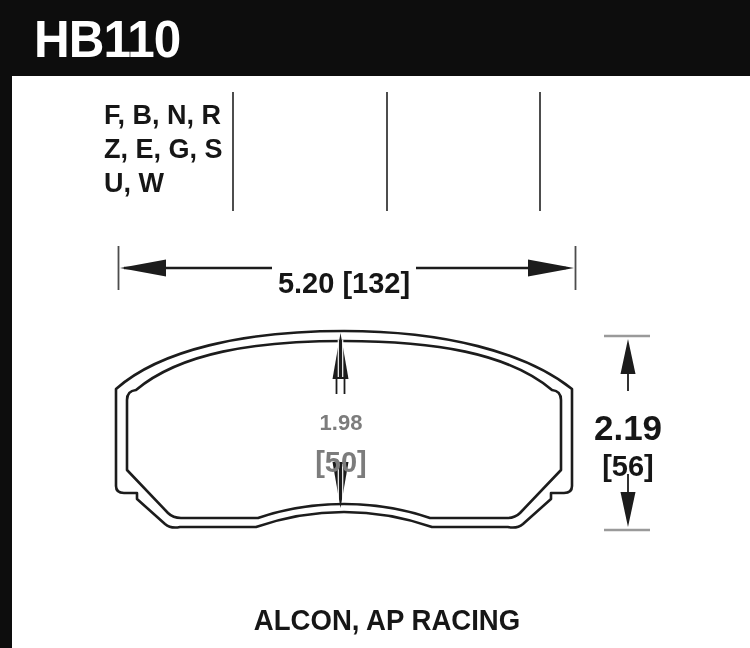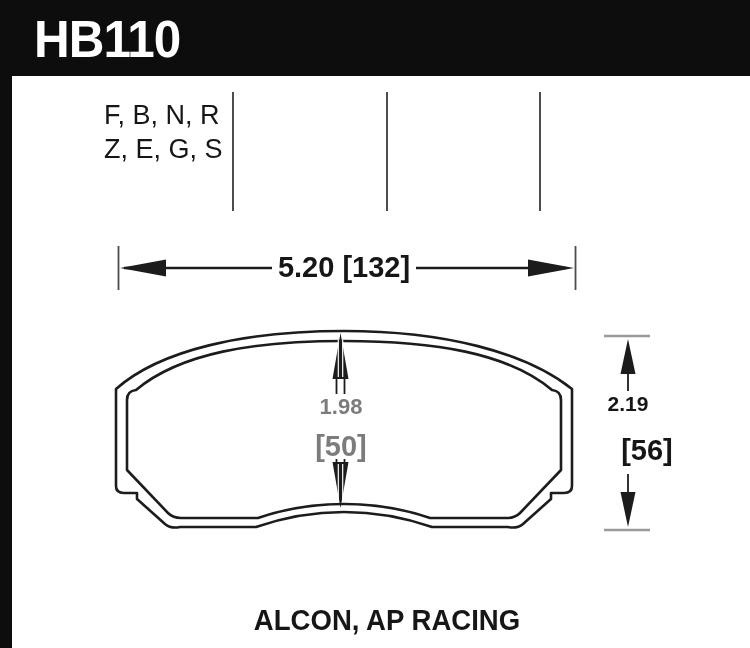--- a/index.html
+++ b/index.html
@@ -9,33 +9,33 @@
   }
   .frame-left{position:absolute;left:0;top:0;width:12px;height:648px;background:#0d0d0d;}
   .header-bar{position:absolute;left:0;top:0;width:750px;height:76px;background:#0d0d0d;}
   .part-number{
     position:absolute;left:34px;top:9px;color:#ffffff;font-size:52px;font-weight:bold;
     letter-spacing:-1px;transform:scaleX(.95);transform-origin:left top;white-space:nowrap;
   }
   .divider{position:absolute;top:92px;height:119px;width:2px;background:#4d4d4d;}
   .div-1{left:232px;} .div-2{left:386px;} .div-3{left:539px;}
   .compounds{
-    position:absolute;left:104px;top:98px;font-size:27px;font-weight:normal;color:#161616;
+    position:absolute;left:104px;top:98px;font-size:27px;font-weight:bold;color:#161616;
     line-height:34px;white-space:nowrap;letter-spacing:0px;
   }
   .thicknesses{
     position:absolute;left:545px;top:98px;font-size:27px;font-weight:bold;color:#161616;
     line-height:35px;white-space:nowrap;
   }
-  .dim-text{position:absolute;font-weight:bold;text-align:center;white-space:nowrap;}
+  .dim-text{position:absolute;font-weight:bold;text-align:center;white-space:nowrap;margin-top:16px;}
   .width-label{left:264px;top:251px;width:160px;font-size:29px;color:#161616;}
   .padh-1{left:291px;top:394px;width:100px;font-size:22px;color:#7c7c7c;}
   .padh-2{left:291px;top:430px;width:100px;font-size:29px;color:#7c7c7c;}
-  .ovh-1{left:578px;top:392px;width:100px;font-size:21px;color:#161616;}
-  .ovh-2{left:597px;top:434px;width:100px;font-size:29px;color:#161616;}
+  .ovh-1{left:578px;top:392px;width:100px;font-size:35px;color:#161616;}
+  .ovh-2{left:578px;top:434px;width:100px;font-size:29px;color:#161616;}
   .footer-apps{
     position:absolute;left:187px;top:604px;width:400px;text-align:center;
     font-size:29px;font-weight:bold;color:#161616;transform:scaleX(.95);
     transform-origin:center top;white-space:nowrap;
   }
   svg.drawing{position:absolute;left:0;top:0;pointer-events:none;}
 </style>
 </head>
 <body>
 
@@ -45,20 +45,21 @@
   <div class="header-bar"></div>
   <div class="part-number">HB110</div>
 
   <div class="divider div-1"></div>
   <div class="divider div-2"></div>
   <div class="divider div-3"></div>
 
   <div class="compounds">
     <div>F, B, N, R</div>
     <div>Z, E, G, S</div>
+    <div>U, W</div>
   </div>
 
   <div class="thicknesses">
   </div>
 
   <svg class="drawing" width="750" height="648" viewBox="0 0 750 648">
 
     <g>
       <line x1="118.5" y1="246" x2="118.5" y2="290" stroke="#4d4d4d" stroke-width="1.8"></line>
       <line x1="575.5" y1="246" x2="575.5" y2="290" stroke="#4d4d4d" stroke-width="1.8"></line>

